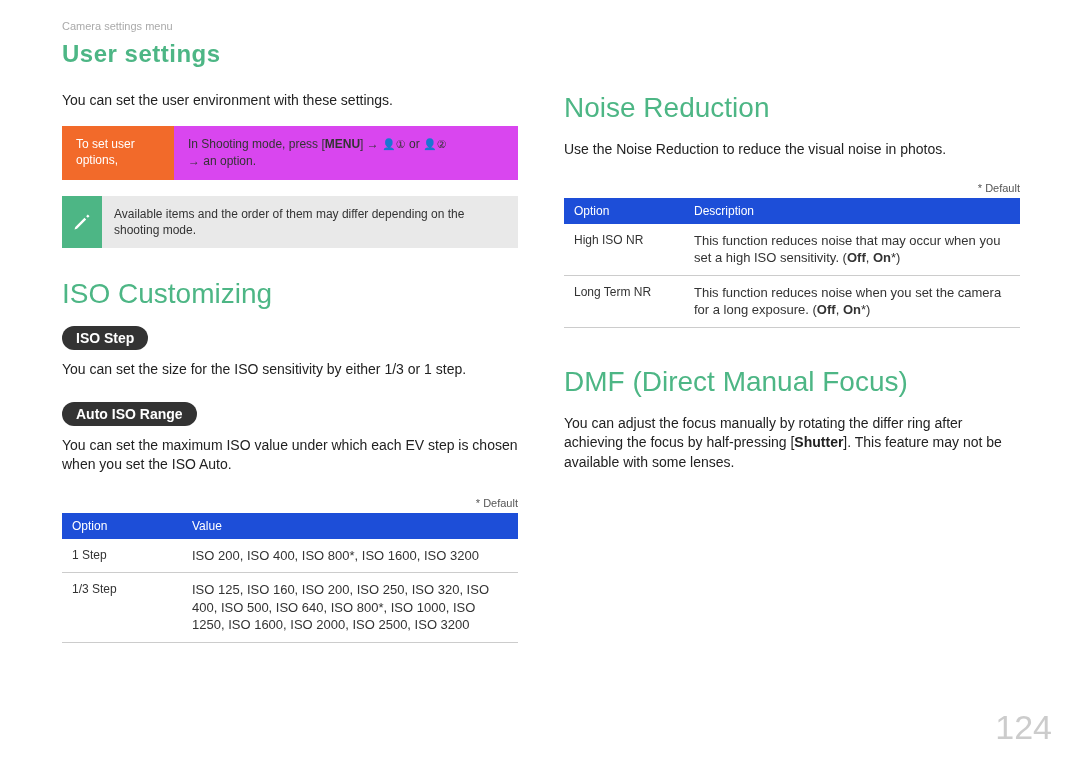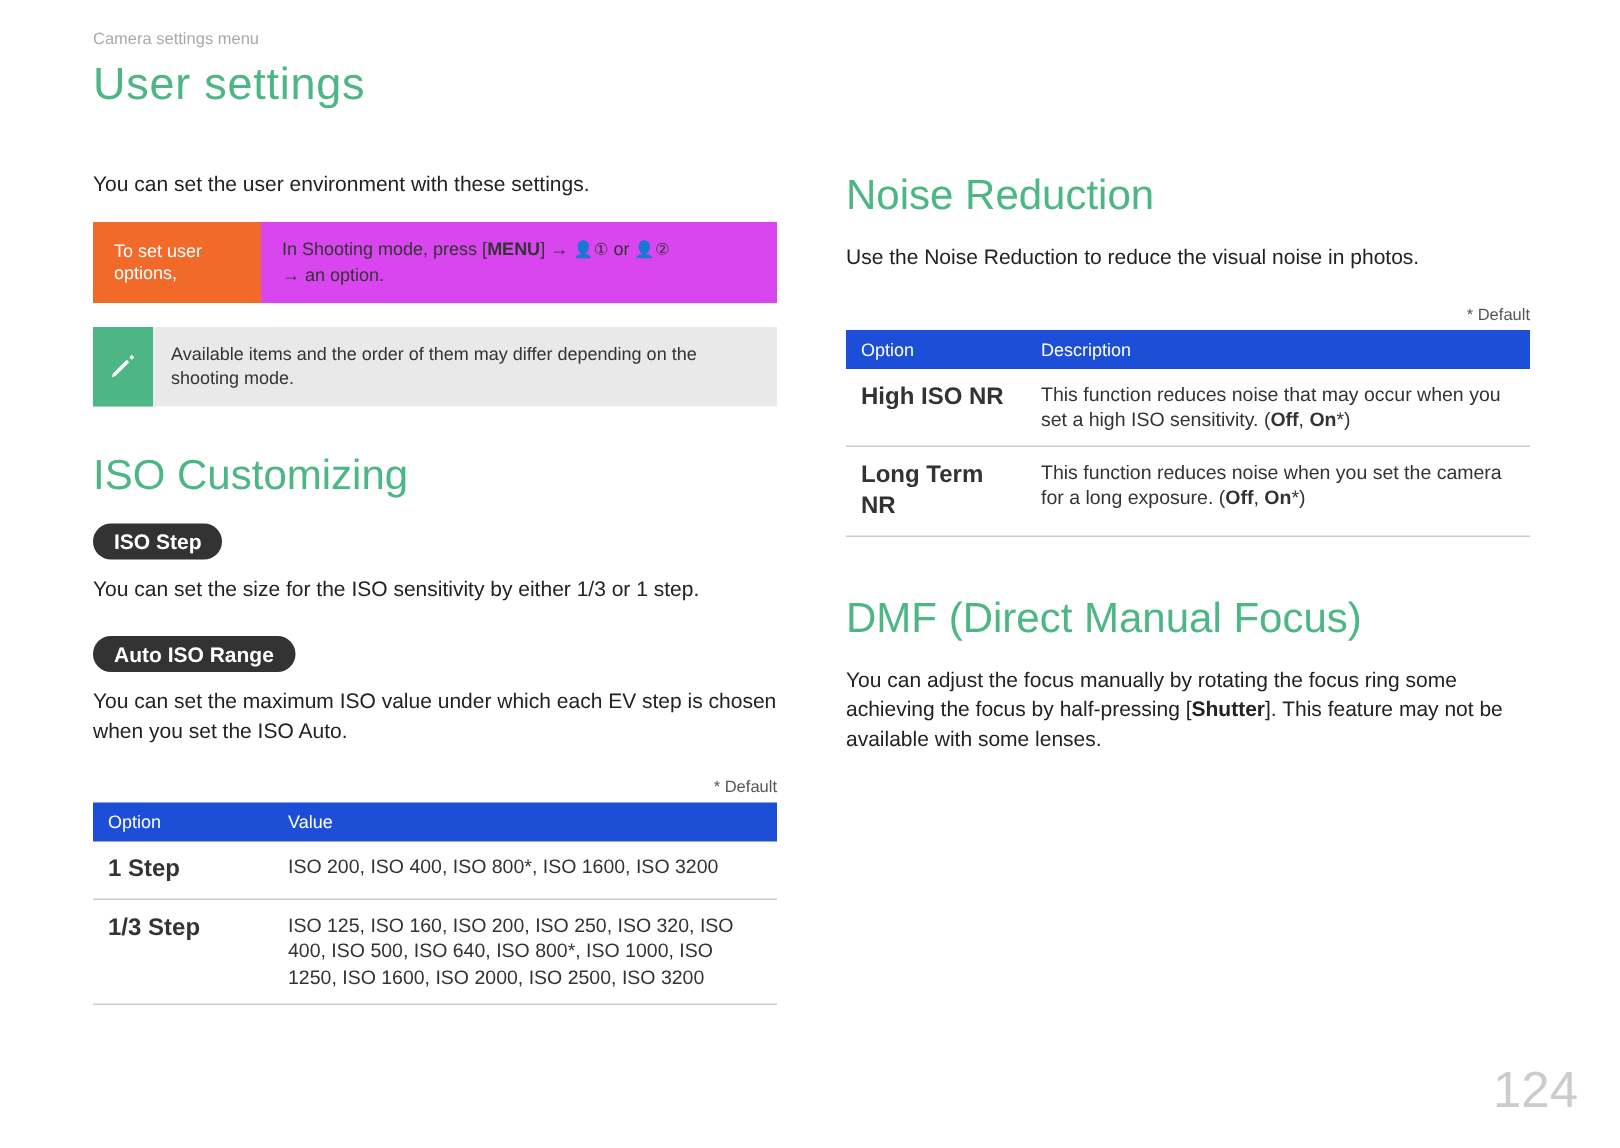--- a/index.html
+++ b/index.html
@@ -11,24 +11,24 @@
     background: #fff;
     position: relative;
     padding: 20px 60px 30px 62px;
   }
   .breadcrumb {
     font-size: 11px;
     color: #aaa;
     margin-bottom: 8px;
   }
   .page-title {
-    font-size: 30px;
-    font-weight: 400;
+    font-size: 24px;
+    font-weight: 700;
     color: #4db685;
-    margin-bottom: 40px;
+    margin-bottom: 24px;
     letter-spacing: 0.5px;
   }
   .columns {
     display: flex;
     gap: 46px;
   }
   .col {
     flex: 1;
     min-width: 0;
   }
@@ -123,22 +123,22 @@
     font-size: 12px;
   }
   table.opt td {
     border-bottom: 1px solid #ccc;
     padding: 8px 10px;
     vertical-align: top;
     line-height: 1.35;
   }
   table.opt td.first {
     width: 120px;
-    font-weight: bold;
-    font-size: 16px;
+    font-weight: normal;
+    font-size: 12px;
   }
   .iconglyph { font-family: sans-serif; font-size: 11px; }
   .page-number {
     position: absolute;
     right: 28px;
     bottom: 18px;
     font-size: 34px;
     color: #ccc;
     font-weight: 300;
     text-align: center;
@@ -223,18 +223,18 @@
           <td class="first">Long Term NR</td>
           <td>
             <span>This function reduces noise when you set the camera for a long exposure. (</span><b>Off</b><span>, </span><b>On</b><span>*</span><span>)</span>
           </td>
         </tr>
       </tbody>
     </table>
 
     <h2 class="section-h" style="margin-top:38px">DMF (Direct Manual Focus)</h2>
     <p class="desc">
-      <span>You can adjust the focus manually by rotating the focus ring some achieving the focus by half-pressing [</span><b>Shutter</b><span>]. This feature may not be available with some lenses.</span>
+      <span>You can adjust the focus manually by rotating the differ ring after achieving the focus by half-pressing [</span><b>Shutter</b><span>]. This feature may not be available with some lenses.</span>
     </p>
   </div>
 </div>
 
 <div class="page-number">124</div>
 
 </body></html>

